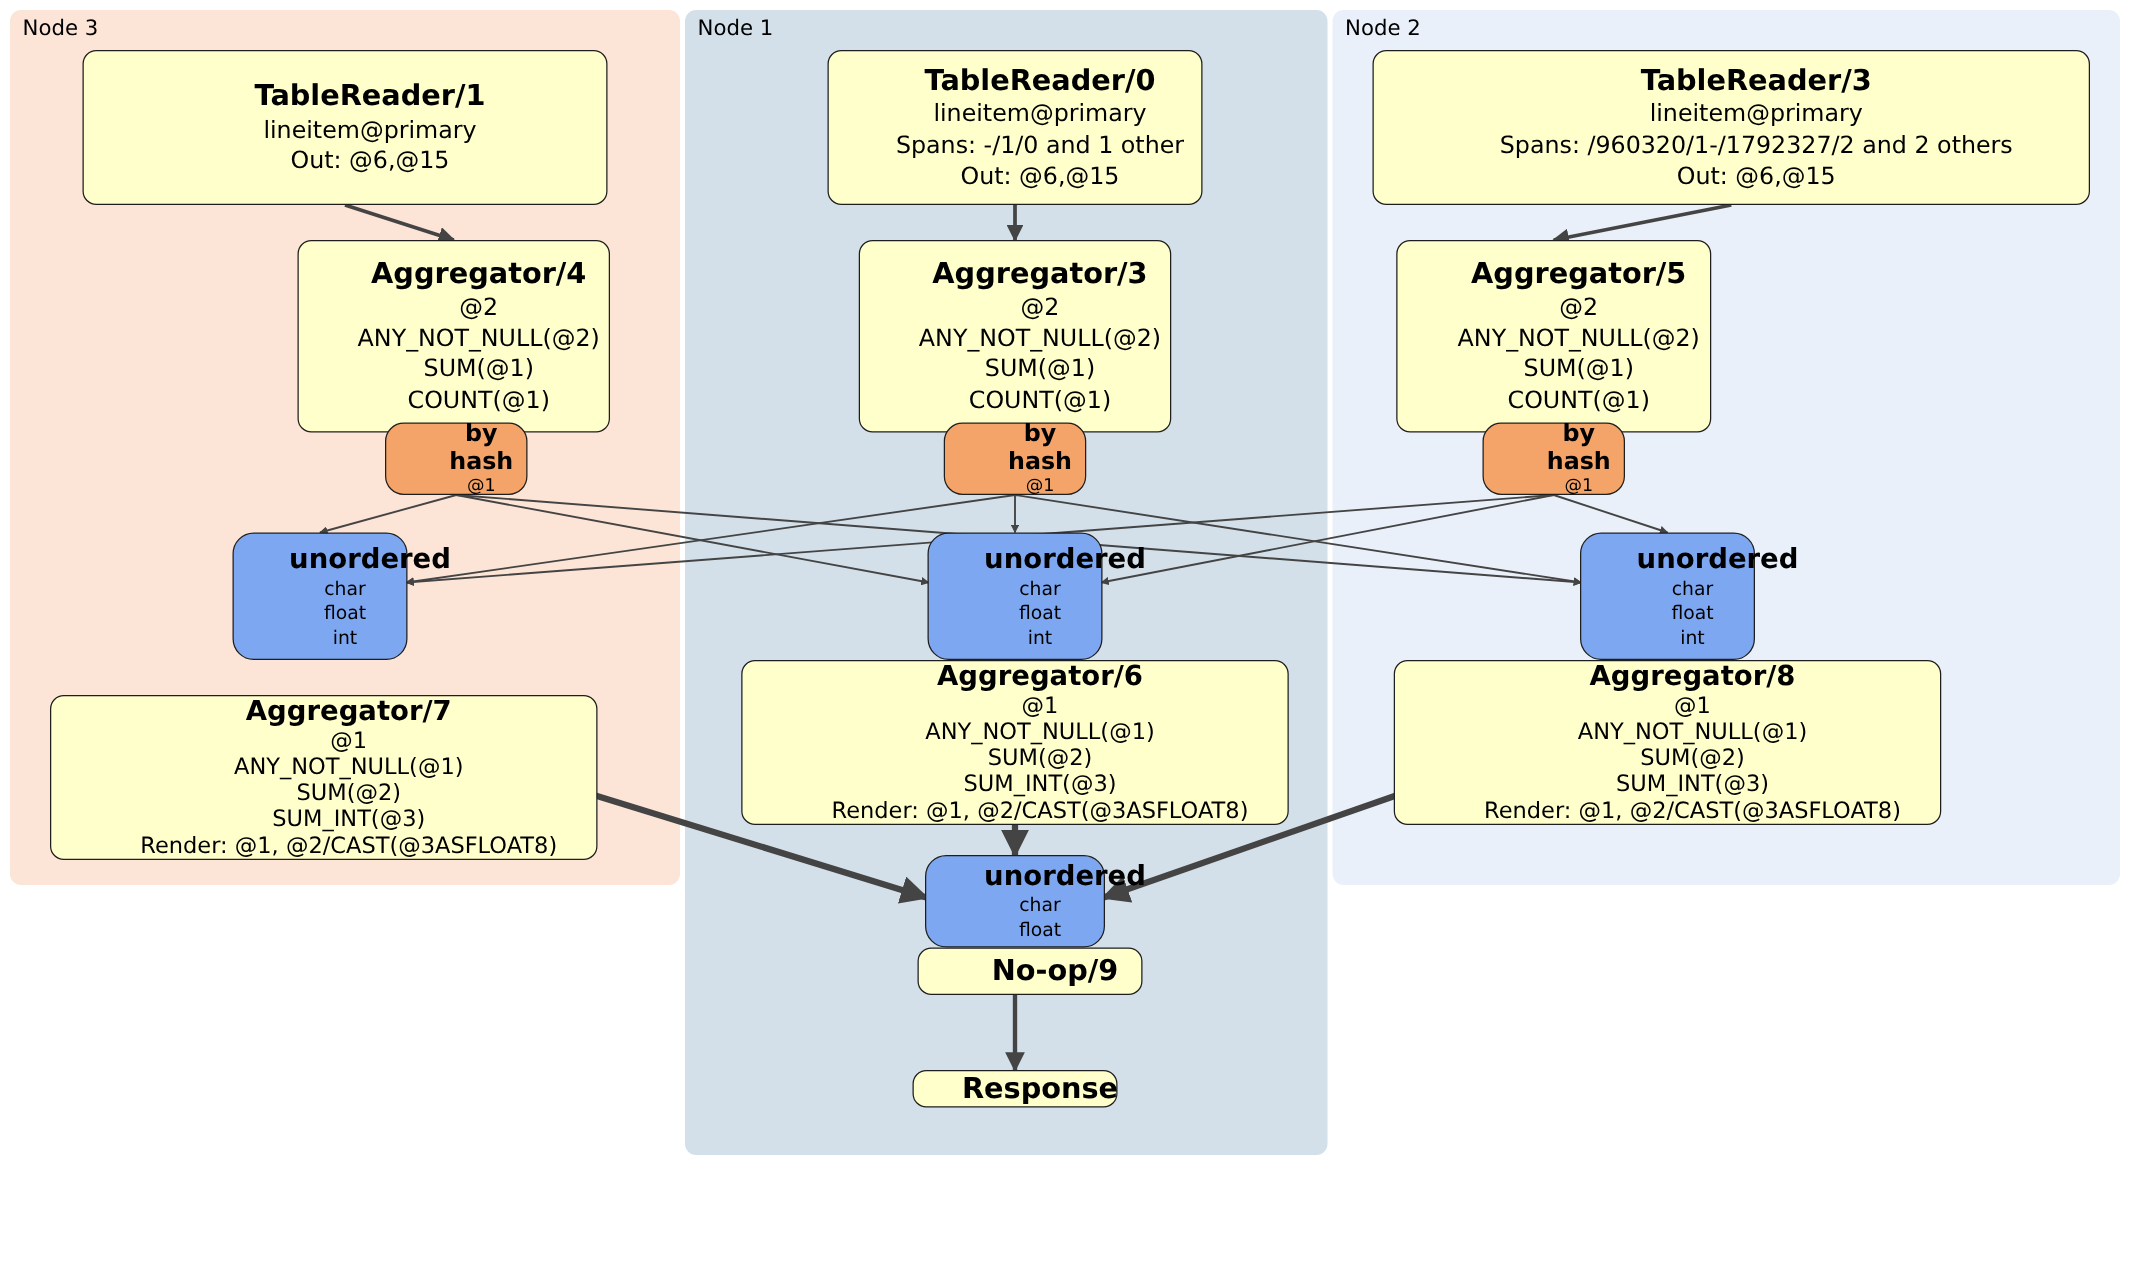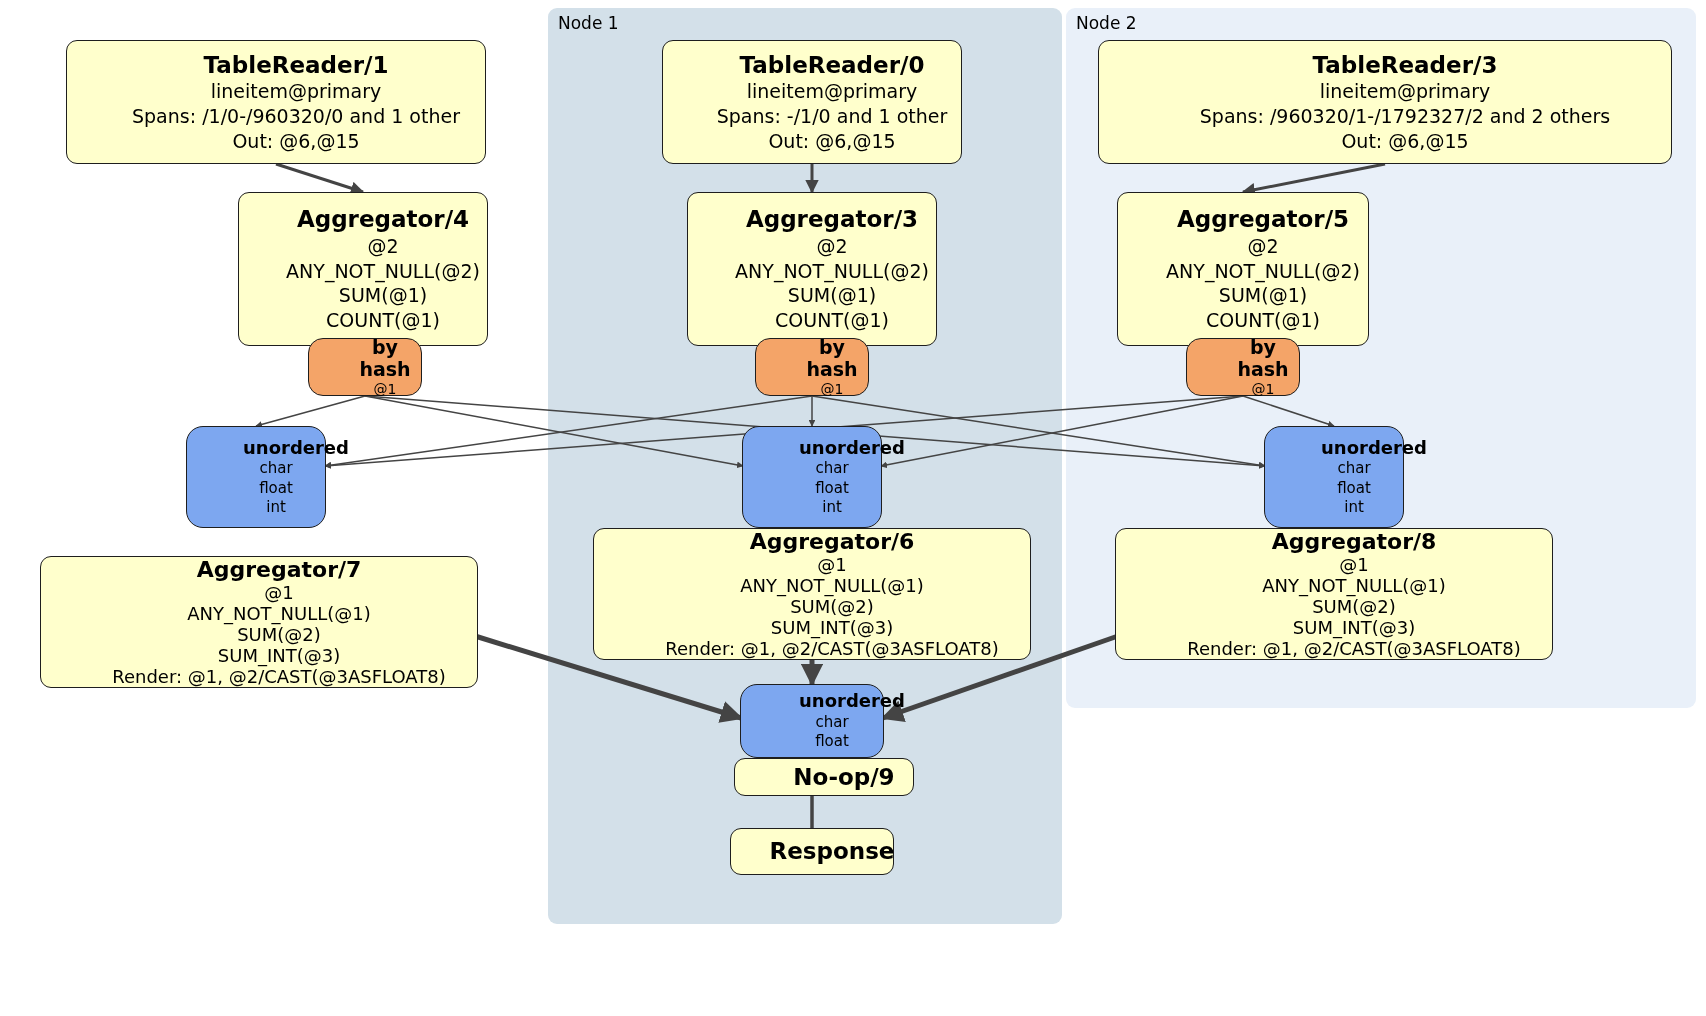--- a/index.html
+++ b/index.html
@@ -21,29 +21,32 @@
   }
   .proc{background:#ffffcc;border:1.6px solid #1e1e1e;border-radius:11px;}
   .proc .title{font-weight:700;font-size:23px;line-height:1.25;}
   .proc .line{font-size:19px;line-height:1.3;}
   .small .title{font-size:22px;line-height:1.15;}
   .small .line{font-size:18px;line-height:1.17;}
   .hash{background:#f4a468;border:1.7px solid #1e1e1e;border-radius:15px;z-index:4;}
   .hash .title{font-weight:700;font-size:19px;line-height:1.15;text-align:center;}
   .hash .line{font-size:14px;line-height:1.15;}
   .sync{background:#7da7f0;border:1.7px solid #1e1e1e;border-radius:17px;z-index:4;}
-  .sync .title{font-weight:700;font-size:18px;line-height:1.25;margin-left:40px;}
+  .sync .title{font-weight:700;font-size:22px;line-height:1.25;margin-left:40px;}
   .sync .line{font-size:15px;line-height:1.3;}
   .label-only .title{font-size:23px;}
 </style>
 </head>
 <body>
 
 <div class="canvas">
 
+  <div class="region" id="node3">
+    <div class="region-label">Node 3</div>
+  </div>
   <div class="region" id="node1">
     <div class="region-label">Node 1</div>
   </div>
   <div class="region" id="node2">
     <div class="region-label">Node 2</div>
   </div>
 
   <svg id="edges" width="1706" height="1016">
     <defs>
       <marker id="arrow" viewBox="0 0 10 10" refX="9" refY="5" markerWidth="4.5" markerHeight="4.5" orient="auto">
@@ -64,21 +67,20 @@
       <line x1="1243" y1="396" x2="1334" y2="426" stroke="#444444" stroke-width="1.5" marker-end="url(#arrow)"></line>
       <line x1="475" y1="636" x2="741" y2="718" stroke="#444444" stroke-width="5" marker-end="url(#arrow)"></line>
       <line x1="812" y1="660" x2="812" y2="684" stroke="#444444" stroke-width="5" marker-end="url(#arrow)"></line>
       <line x1="1118" y1="636" x2="883" y2="718" stroke="#444444" stroke-width="5" marker-end="url(#arrow)"></line>
       <line x1="812" y1="796" x2="812" y2="856" stroke="#444444" stroke-width="3.5" marker-end="url(#arrow)"></line>
     </svg>
 
   <div class="box proc" id="tr1" style="left:66px;top:40px;width:420px;height:124px">
     <div class="title">TableReader/1</div>
     <div class="line">lineitem@primary</div>
-    <div class="line">Spans: /1/0-/960320/0 and 1 other</div>
     <div class="line">Out: @6,@15</div>
   </div>
   <div class="box proc" id="agg4" style="left:238px;top:192px;width:250px;height:154px">
     <div class="title">Aggregator/4</div>
     <div class="line">@2</div>
     <div class="line">ANY_NOT_NULL(@2)</div>
     <div class="line">SUM(@1)</div>
     <div class="line">COUNT(@1)</div>
   </div>
   <div class="box hash" id="hashL" style="left:308px;top:338px;width:114px;height:58px">
@@ -165,17 +167,17 @@
   </div>
 
   <div class="box sync" id="syncB" style="left:740px;top:684px;width:144px;height:74px">
     <div class="title">unordered</div>
     <div class="line">char</div>
     <div class="line">float</div>
   </div>
   <div class="box proc label-only" id="noop" style="left:734px;top:758px;width:180px;height:38px">
     <div class="title">No-op/9</div>
   </div>
-  <div class="box proc label-only" id="resp" style="left:730px;top:828px;width:164px;height:47px">
+  <div class="box proc label-only" id="resp" style="left:730px;top:856px;width:164px;height:30px">
     <div class="title">Response</div>
   </div>
 
 </div>
 
 </body></html>

